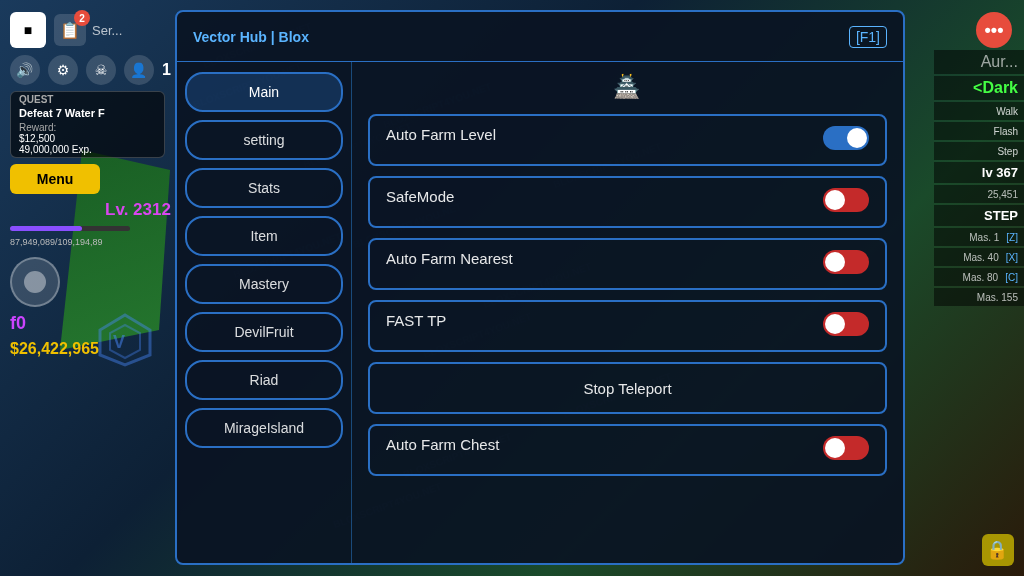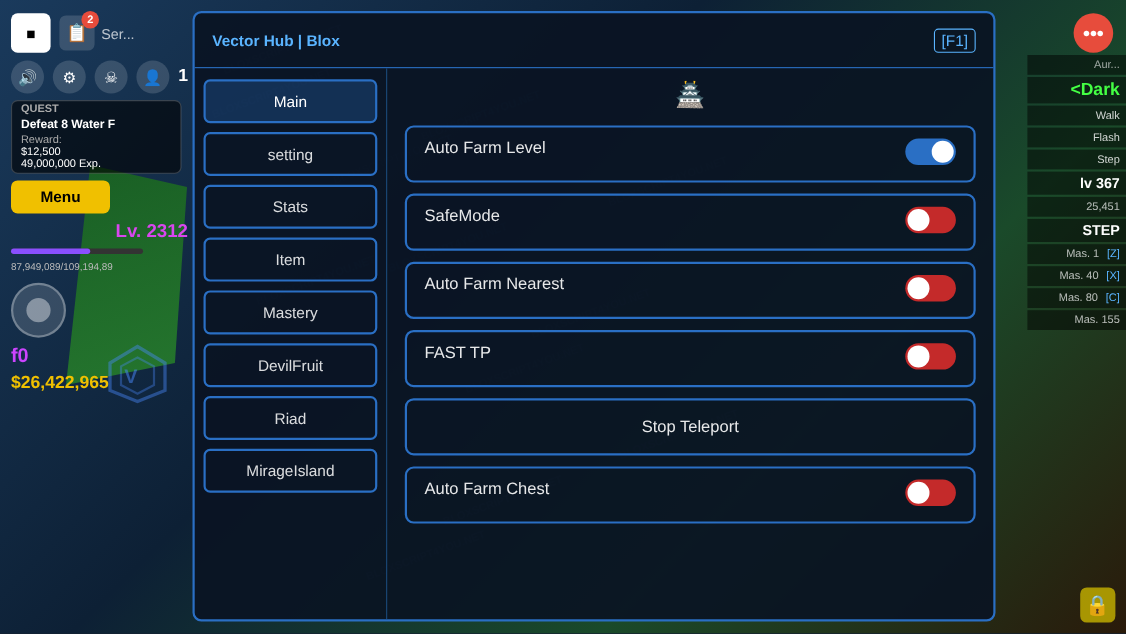--- a/index.html
+++ b/index.html
@@ -152,21 +152,21 @@
       flex-direction: column;
       gap: 8px;
       border-right: 1px solid #1a4a7a;
     }
 
     .nav-btn {
       background: transparent;
       border: 2px solid #2a6fc4;
       color: rgba(255,255,255,0.85);
       padding: 10px 8px;
-      border-radius: 6px;
+      border-radius: 18px;
       font-size: 14px;
       text-align: center;
       cursor: pointer;
       width: 100%;
     }
     .nav-btn.active {
       background: rgba(42, 111, 196, 0.3);
       color: #fff;
     }
 
@@ -562,21 +562,21 @@
   <div class="hud-icons-row">
     <div class="hud-icon">🔊</div>
     <div class="hud-icon">⚙</div>
     <div class="hud-icon">☠</div>
     <div class="hud-icon">👤</div>
     <span style="color:white;font-size:16px;font-weight:bold;">1</span>
   </div>
 
   <div class="quest-box">
     <div class="quest-title">QUEST</div>
-    <div style="color:white;font-size:11px;font-weight:bold;">Defeat 8 Water F</div>
+    <div style="color:white;font-size:11px;font-weight:bold;">Defeat 7 Water F</div>
     <div style="color:#aaa;font-size:10px;margin-top:3px;">Reward:</div>
     <div style="color:white;font-size:10px;">$12,500</div>
     <div style="color:white;font-size:10px;">49,000,000 Exp.</div>
   </div>
 
   <div class="vector-logo">
     <svg viewBox="0 0 60 60" xmlns="http://www.w3.org/2000/svg">
       <polygon points="30,5 55,20 55,45 30,55 5,45 5,20" fill="none" stroke="#4a8aff" stroke-width="3" opacity="0.6"></polygon>
       <polygon points="30,15 45,23 45,40 30,48 15,40 15,23" fill="none" stroke="#4a8aff" stroke-width="2" opacity="0.5"></polygon>
       <text x="18" y="38" font-size="18" fill="#4a8aff" opacity="0.7" font-weight="bold">V</text>
@@ -594,21 +594,21 @@
   <div class="joystick">
     <div class="joystick-inner"></div>
   </div>
 
   <div class="f0-text">f0</div>
   <div class="gold-display">$26,422,965</div>
 </div>
 
 <div class="hud-right">
   <div class="hud-right-item">
-    <span style="color:rgba(255,255,255,0.6);font-size:10px;margin-top:24px;">Aur...</span>
+    <span style="color:rgba(255,255,255,0.6);font-size:16px;margin-top:24px;">Aur...</span>
   </div>
   <div class="hud-right-item">
     <span class="dark-label">&lt;Dark</span>
   </div>
   <div class="hud-right-item">
     <span style="color:rgba(255,255,255,0.8);font-size:10px;">Walk</span>
   </div>
   <div class="hud-right-item">
     <span style="color:rgba(255,255,255,0.8);font-size:10px;">Flash</span>
   </div>

